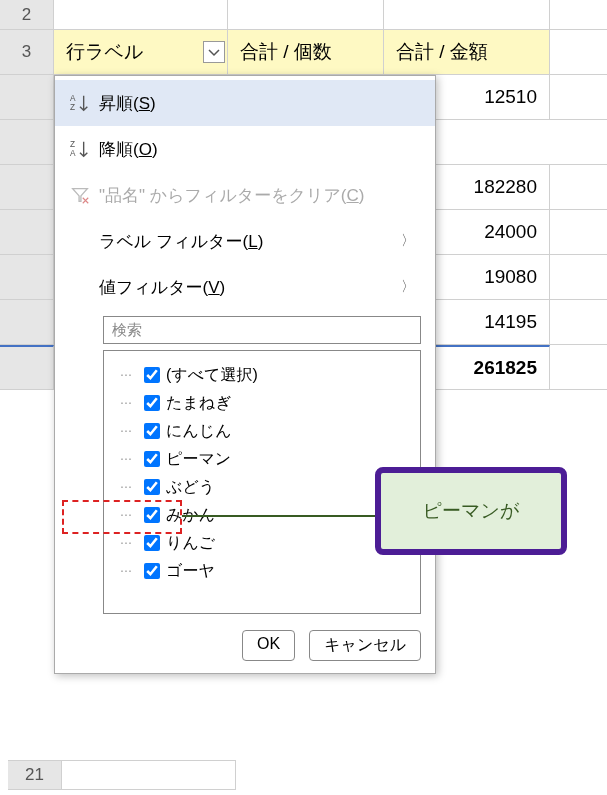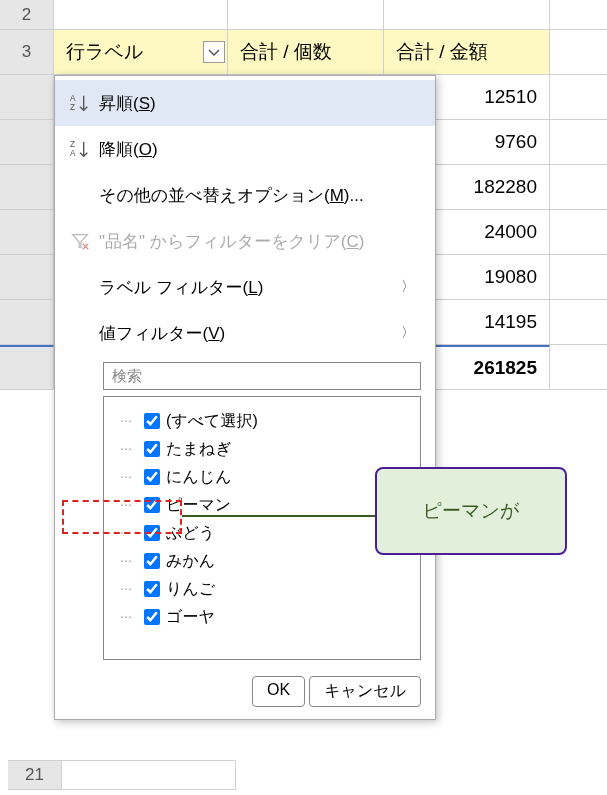--- a/index.html
+++ b/index.html
@@ -140,21 +140,21 @@
     z-index: 20;
     pointer-events: none;
   }
   .callout {
     position: absolute;
     left: 375px;
     top: 467px;
     width: 192px;
     height: 88px;
     background: #e2efda;
-    border: 2px solid #4c1d95;
+    border: 6px solid #4c1d95;
     border-radius: 8px;
     display: flex;
     flex-direction: row;
     align-items: center;
     justify-content: center;
     font-size: 19px;
     line-height: 1.6;
     color: #385b23;
     z-index: 20;
   }
@@ -163,21 +163,21 @@
     left: 182px;
     top: 515px;
     width: 194px;
     height: 2px;
     background: #385b23;
     z-index: 19;
   }
   .btn-row {
     display: flex;
     justify-content: flex-end;
-    gap: 4px;
+    gap: 14px;
     padding: 8px 14px 12px;
   }
   .btn {
     border: 1px solid #888;
     border-radius: 4px;
     padding: 4px 14px;
     font-size: 16px;
     background: #fff;
   }
   .row21 {
@@ -217,21 +217,20 @@
   <div class="row">
       <div class="cell rownum"></div>
       <div class="cell colB"></div>
       <div class="cell colC"></div>
       <div class="cell colD">12510</div>
     </div>
   <div class="row">
       <div class="cell rownum"></div>
       <div class="cell colB"></div>
       <div class="cell colC"></div>
-      <div class="cell colD">9760</div>
     </div>
   <div class="row">
       <div class="cell rownum"></div>
       <div class="cell colB"></div>
       <div class="cell colC"></div>
       <div class="cell colD">182280</div>
     </div>
   <div class="row">
       <div class="cell rownum"></div>
       <div class="cell colB"></div>
@@ -272,24 +271,20 @@
   <div class="menu-item">
     <span class="icon-slot">
       <svg class="svgicon" viewBox="0 0 24 24">
           <text x="1" y="10" font-size="9" fill="#555">Z</text>
           <text x="1" y="20" font-size="9" fill="#555">A</text>
           <path d="M16 4 L16 20 M12 16 L16 20 L20 16" stroke="#555" stroke-width="1.5" fill="none"></path>
         </svg>
     </span>
     <span class="label"><span>降順(</span><span class="underline-key">O</span><span>)</span></span>
   </div>
-  <div class="menu-item">
-    <span class="icon-slot"></span>
-    <span class="label"><span>その他の並べ替えオプション(</span><span class="underline-key">M</span><span>)...</span></span>
-  </div>
   <div class="menu-item disabled">
     <span class="icon-slot">
       <svg class="svgicon" viewBox="0 0 24 24">
           <path d="M4 5 L20 5 L13 13 L13 19 L11 19 L11 13 Z" stroke="#bbb" stroke-width="1.5" fill="none"></path>
           <path d="M15 15 L21 21 M21 15 L15 21" stroke="#d88" stroke-width="1.2"></path>
         </svg>
     </span>
     <span class="label"><span>"品名" からフィルターをクリア(</span><span class="underline-key">C</span><span>)</span></span>
   </div>
   <div class="menu-item">

